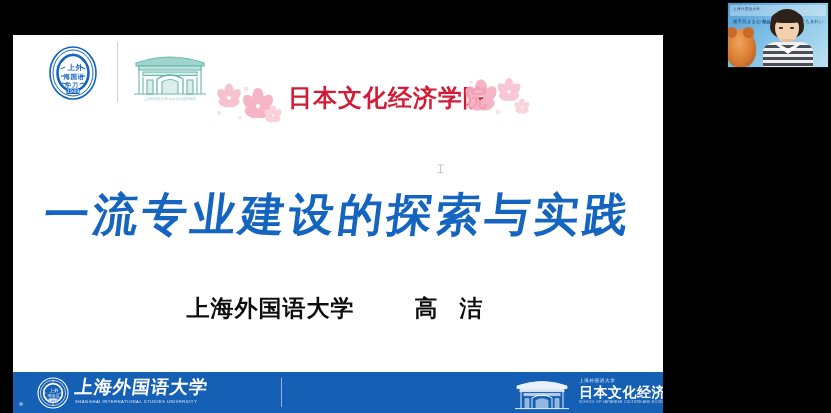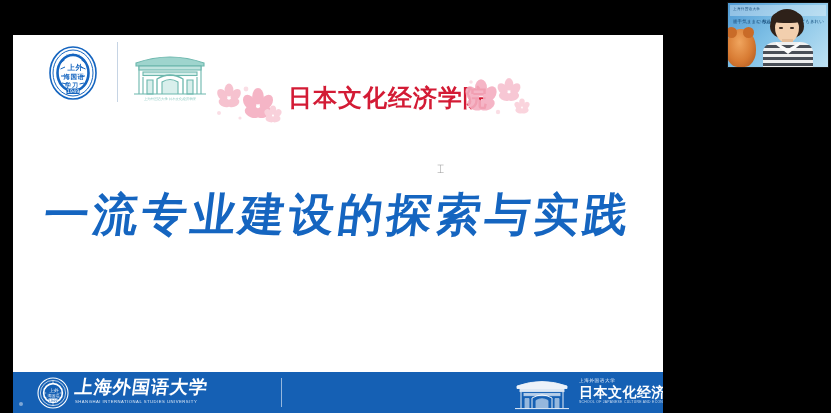--- a/index.html
+++ b/index.html
@@ -273,20 +273,25 @@
             <circle cx="6" cy="5" r="1.8" fill="#fadbe3"></circle>
           </g>
         </svg>
       </div>
     </div>
 
     <div class="cursor-mark">⌶</div>
 
     <div class="main-title">一流专业建设的探索与实践</div>
 
+    <div class="presenter">
+      <span>上海外国语大学</span>
+      <span class="gap"></span>
+      <span class="nm">高 洁</span>
+    </div>
 
     <div class="footer">
 
       <span class="page-dot"></span>
 
       <div class="footer-seal">
         <svg viewBox="0 0 32 32" width="32" height="32">
           <circle cx="16" cy="16" r="15" fill="none" stroke="#ffffff" stroke-width="1.1"></circle>
           <circle cx="16" cy="16" r="12.6" fill="none" stroke="#ffffff" stroke-width=".7"></circle>
           <circle cx="16" cy="16" r="9.4" fill="none" stroke="#ffffff" stroke-width="1.6"></circle>

